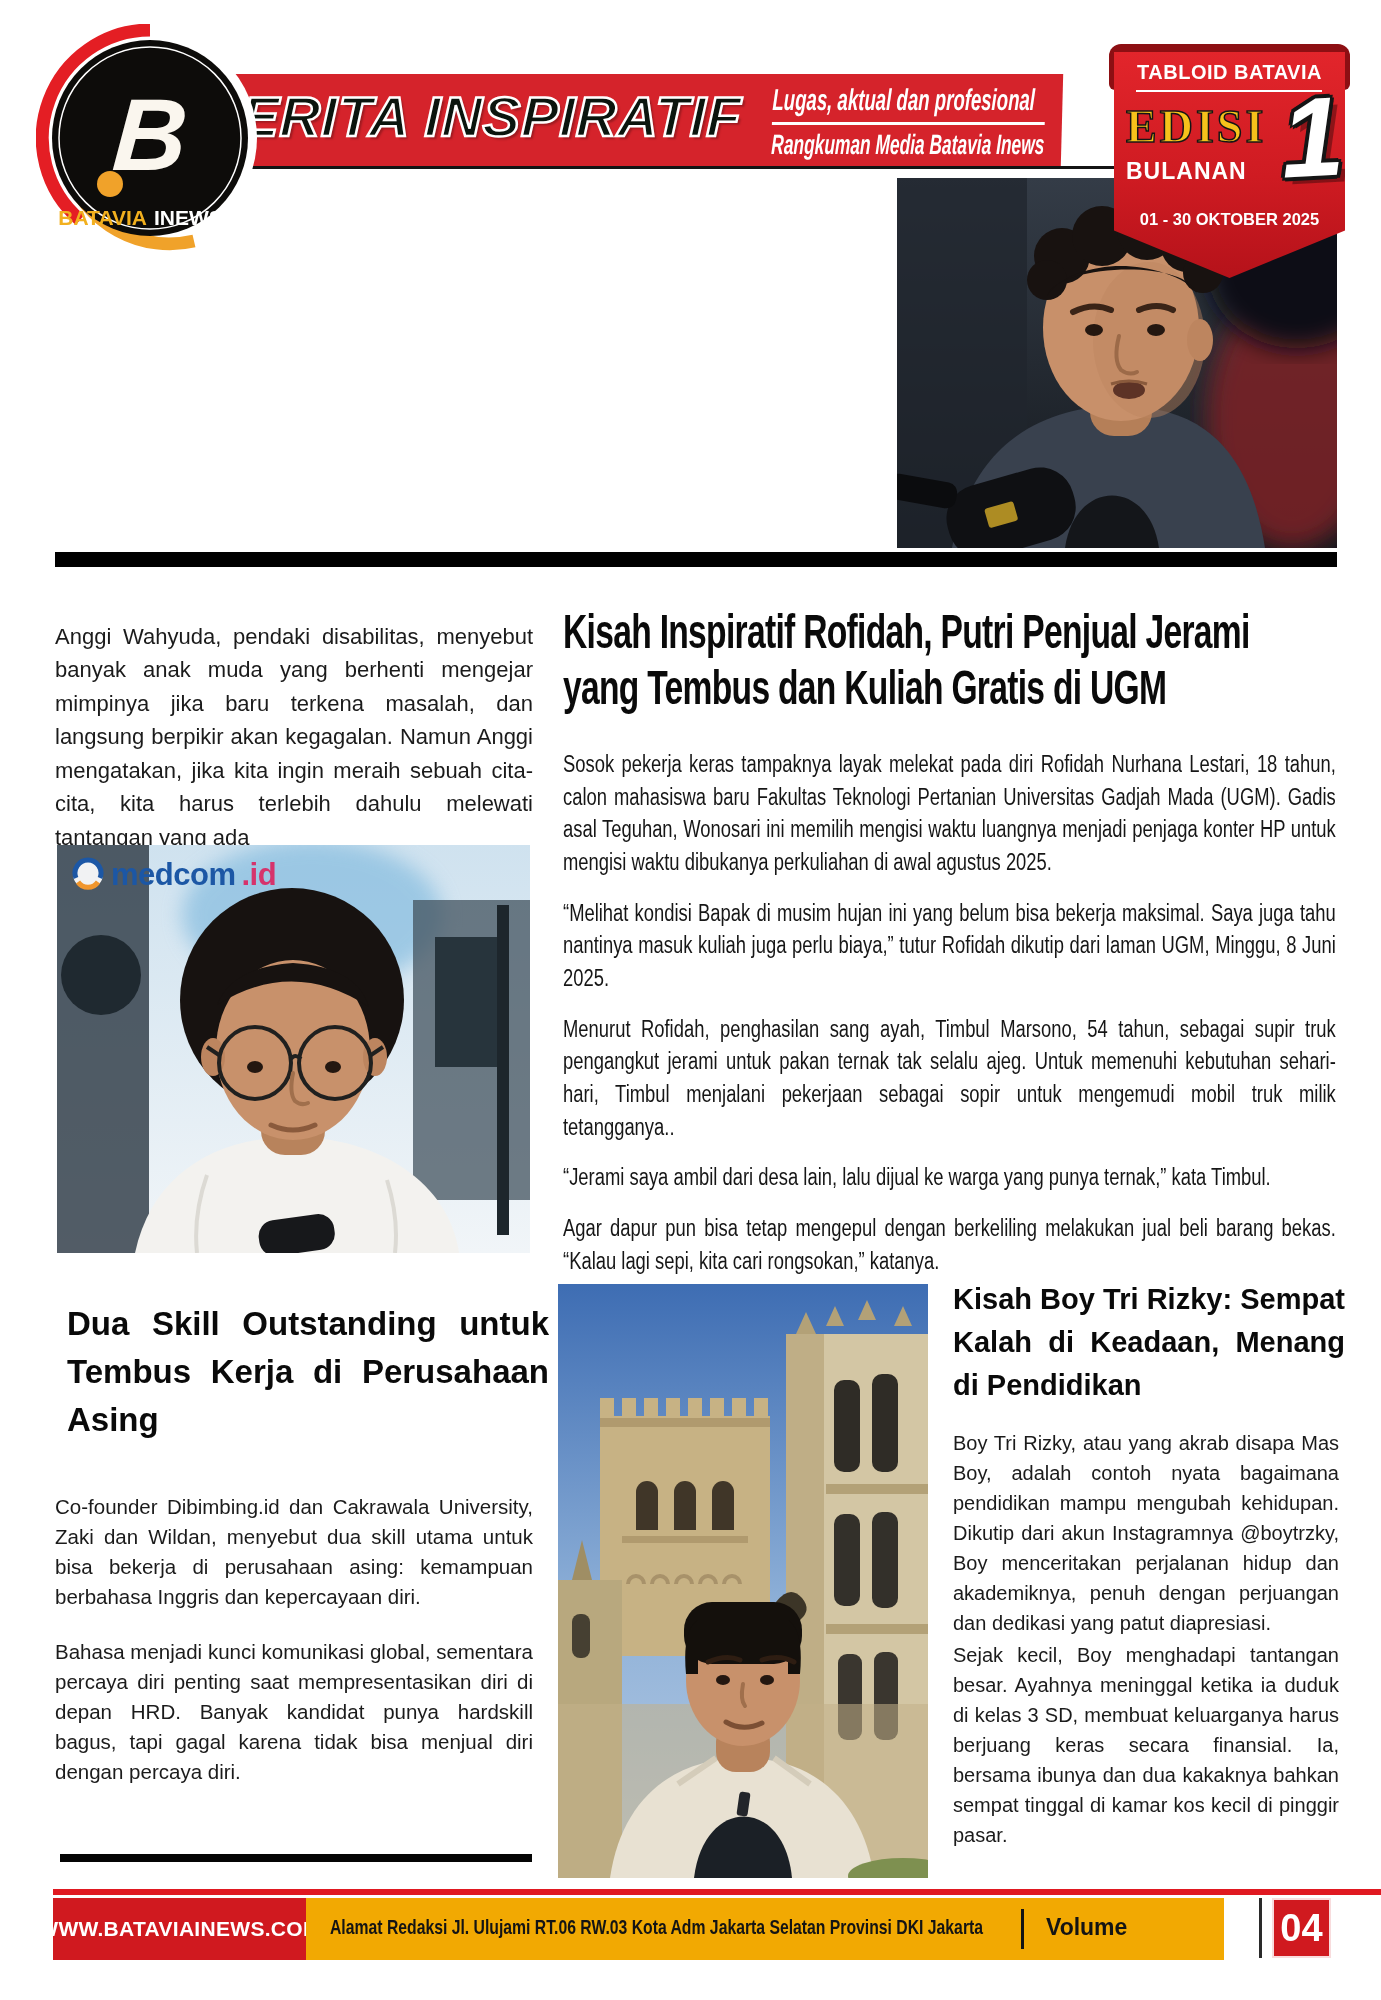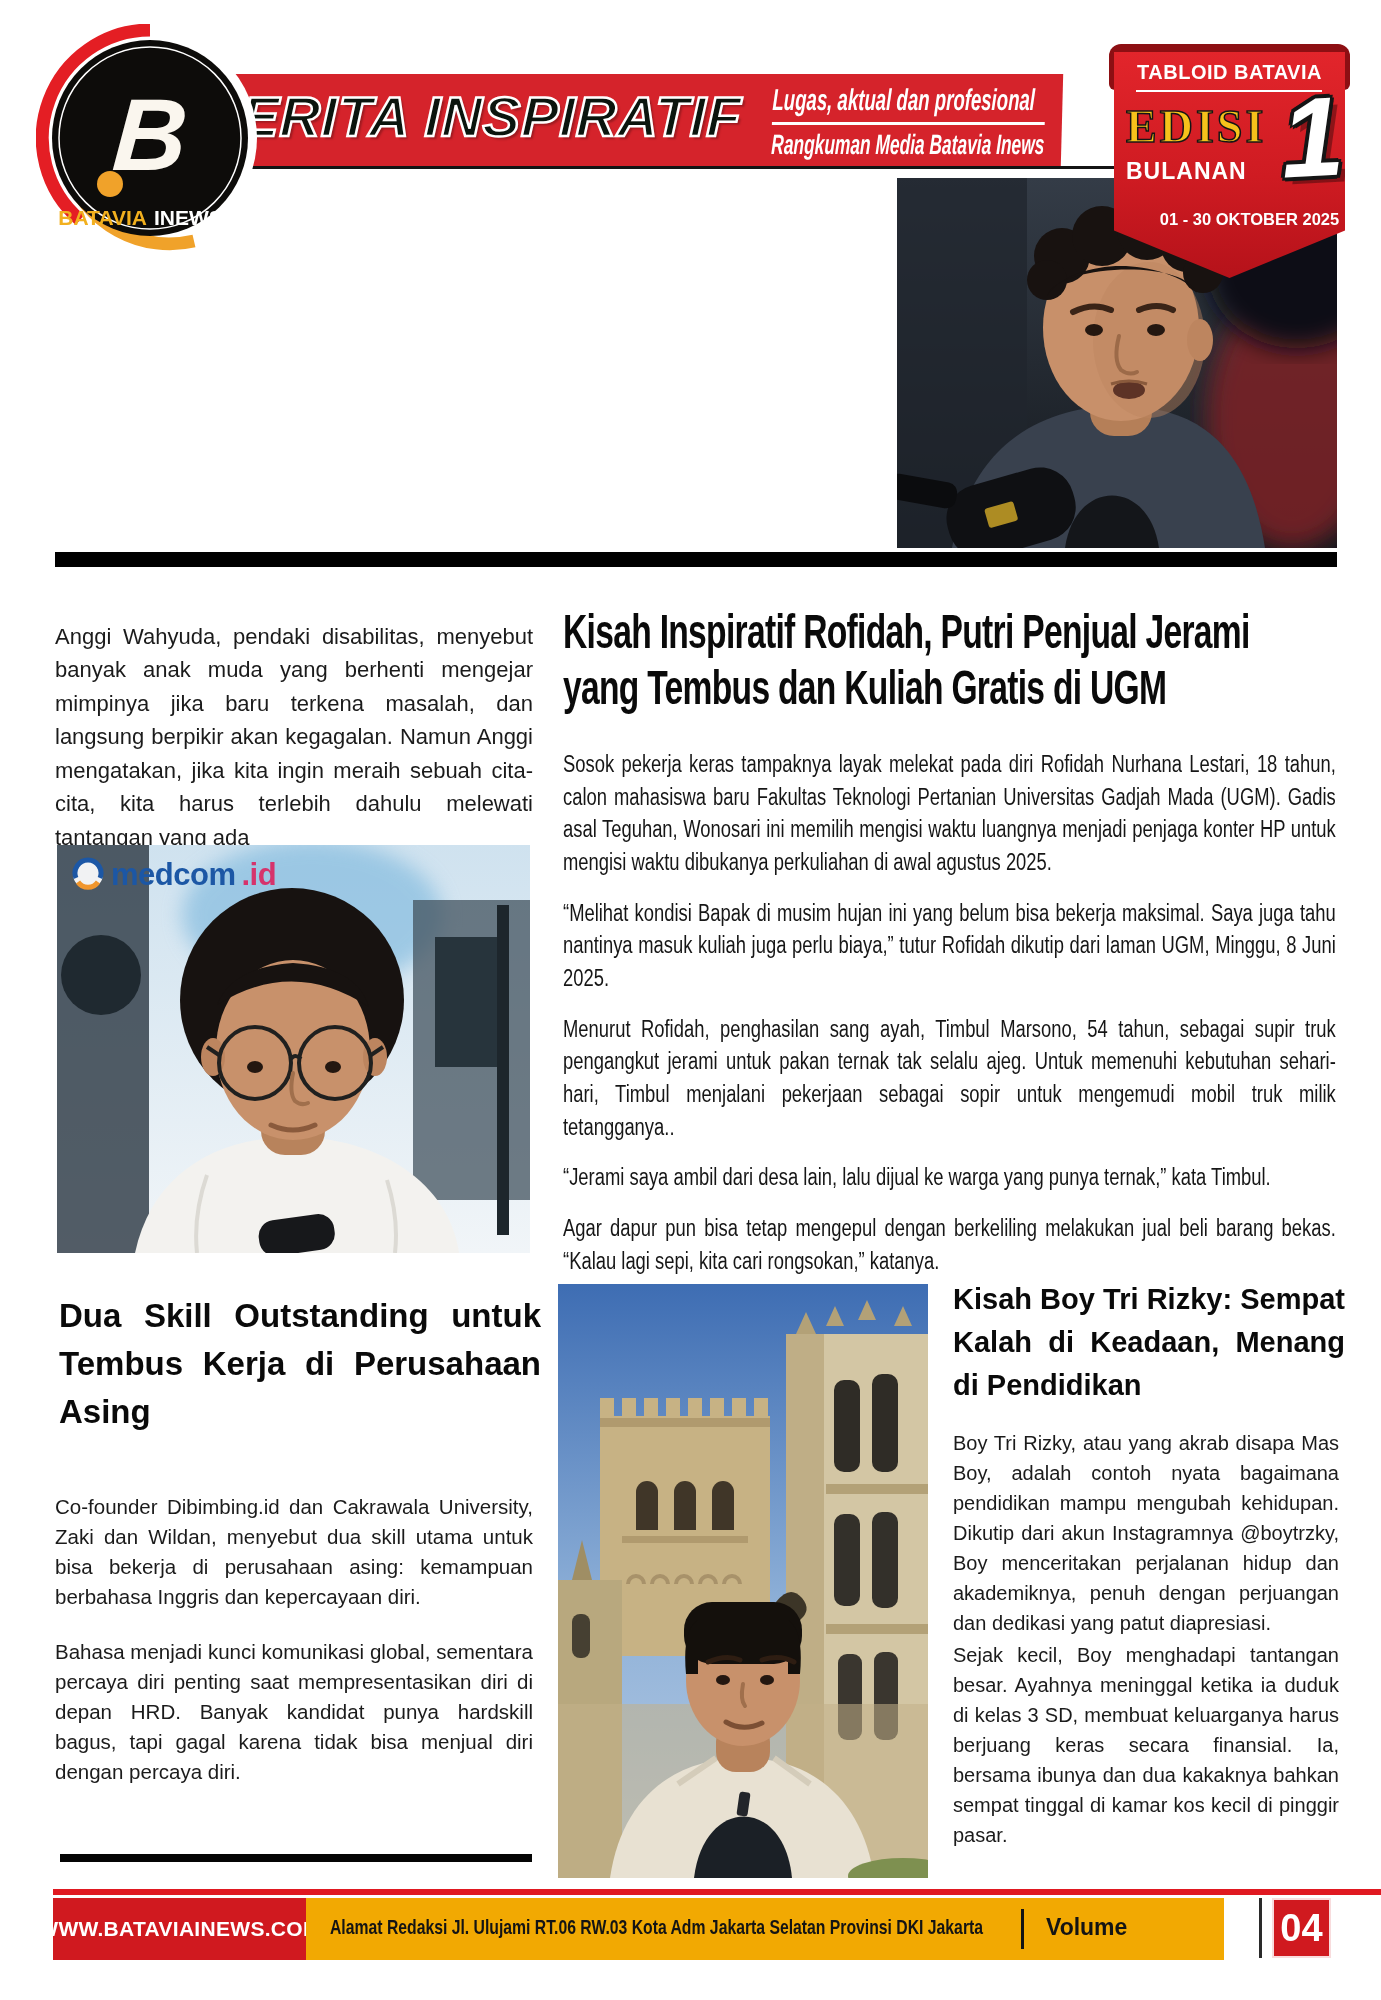--- a/index.html
+++ b/index.html
@@ -28,21 +28,21 @@
     clip-path:polygon(0 0,100% 0,100% 79%,50% 100%,0 79%);}
   .badge-pub{position:absolute;top:9px;width:100%;text-align:center;color:#fff;font-weight:800;
     font-size:20px;letter-spacing:.5px;white-space:nowrap;}
   .badge-hr{position:absolute;top:38px;left:22px;width:186px;height:2px;background:#fff;}
   .badge-edisi{position:absolute;top:48px;left:12px;font-family:"Liberation Serif",serif;font-weight:700;
     font-size:46px;letter-spacing:3px;color:#f6c21b;-webkit-text-stroke:1.5px #151515;}
   .badge-bulanan{position:absolute;top:106px;left:12px;font-size:23px;font-weight:800;color:#fff;letter-spacing:1px;}
   .badge-num{position:absolute;top:30px;right:2px;font-size:112px;line-height:1;font-weight:800;font-style:italic;
     color:#fff;transform:rotate(-3deg);
     text-shadow:4px 0 #151515,-4px 0 #151515,0 4px #151515,0 -4px #151515,3px 3px #151515,-3px 3px #151515,3px -3px #151515,-3px -3px #151515,7px 7px 0 rgba(0,0,0,.35);}
-  .badge-date{position:absolute;top:158px;width:100%;text-align:center;font-size:16.5px;font-weight:800;color:#fff;white-space:nowrap;padding-left:20px;}
+  .badge-date{position:absolute;top:158px;width:100%;text-align:center;font-size:16.5px;font-weight:800;color:#fff;white-space:nowrap;}
 
   
   .headline{left:55px;top:200px;z-index:1;color:#0a0a0a;}
   .headline .hline{display:block;height:112px;font-size:118px;font-weight:700;letter-spacing:-2px;
     white-space:nowrap;transform:scaleX(.72);transform-origin:0 0;line-height:1;}
   .photo1{left:897px;top:178px;width:440px;height:370px;overflow:hidden;z-index:1;}
   .black-bar{left:55px;top:552px;width:1282px;height:15px;background:#000;}
 
   .intro{left:55px;top:598px;width:478px;font-size:22px;line-height:1.52;text-align:justify;color:#1b1b1b;}
 
@@ -234,21 +234,21 @@
   <div class="abs rof-body">
     <div class="rof-inner">
       <p>Sosok pekerja keras tampaknya layak melekat pada diri Rofidah Nurhana Lestari, 18 tahun, calon mahasiswa baru Fakultas Teknologi Pertanian Universitas Gadjah Mada (UGM). Gadis asal Teguhan, Wonosari ini memilih mengisi waktu luangnya menjadi penjaga konter HP untuk mengisi waktu dibukanya perkuliahan di awal agustus 2025.</p>
       <p>“Melihat kondisi Bapak di musim hujan ini yang belum bisa bekerja maksimal. Saya juga tahu nantinya masuk kuliah juga perlu biaya,” tutur Rofidah dikutip dari laman UGM, Minggu, 8 Juni 2025.</p>
       <p>Menurut Rofidah, penghasilan sang ayah, Timbul Marsono, 54 tahun, sebagai supir truk pengangkut jerami untuk pakan ternak tak selalu ajeg.  Untuk memenuhi kebutuhan sehari-hari, Timbul menjalani pekerjaan sebagai sopir untuk mengemudi mobil truk milik tetangganya..</p>
       <p>“Jerami saya ambil dari desa lain, lalu dijual ke warga yang punya ternak,” kata Timbul.</p>
       <p>Agar dapur pun bisa tetap mengepul dengan berkeliling melakukan jual beli barang bekas. “Kalau lagi sepi, kita cari rongsokan,” katanya.</p>
     </div>
   </div>
 
-  <h2 class="abs skill-title" style="margin:4px">Dua Skill Outstanding untuk Tembus Kerja di Perusahaan Asing</h2>
+  <h2 class="abs skill-title" style="margin:12px">Dua Skill Outstanding untuk Tembus Kerja di Perusahaan Asing</h2>
   <div class="abs skill-body">
     <p>Co-founder Dibimbing.id dan Cakrawala University, Zaki dan Wildan, menyebut dua skill utama untuk bisa bekerja di perusahaan asing: kemampuan berbahasa Inggris dan kepercayaan diri.</p>
     <p>Bahasa menjadi kunci komunikasi global, sementara percaya diri penting saat mempresentasikan diri di depan HRD. Banyak kandidat punya hardskill bagus, tapi gagal karena tidak bisa menjual diri dengan percaya diri.</p>
   </div>
   <div class="abs left-rule"></div>
 
   <div class="abs photo3">
     <svg width="370" height="594" viewBox="0 0 370 594">
       <defs>
         <linearGradient id="pg3" x1="0" y1="0" x2="0" y2="1">

